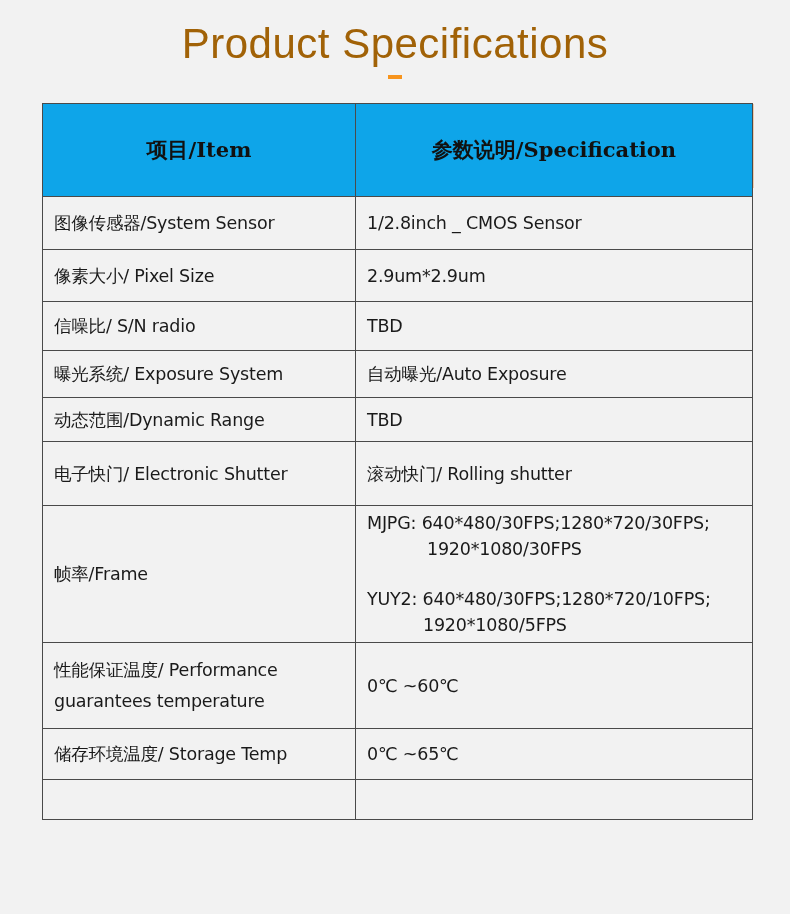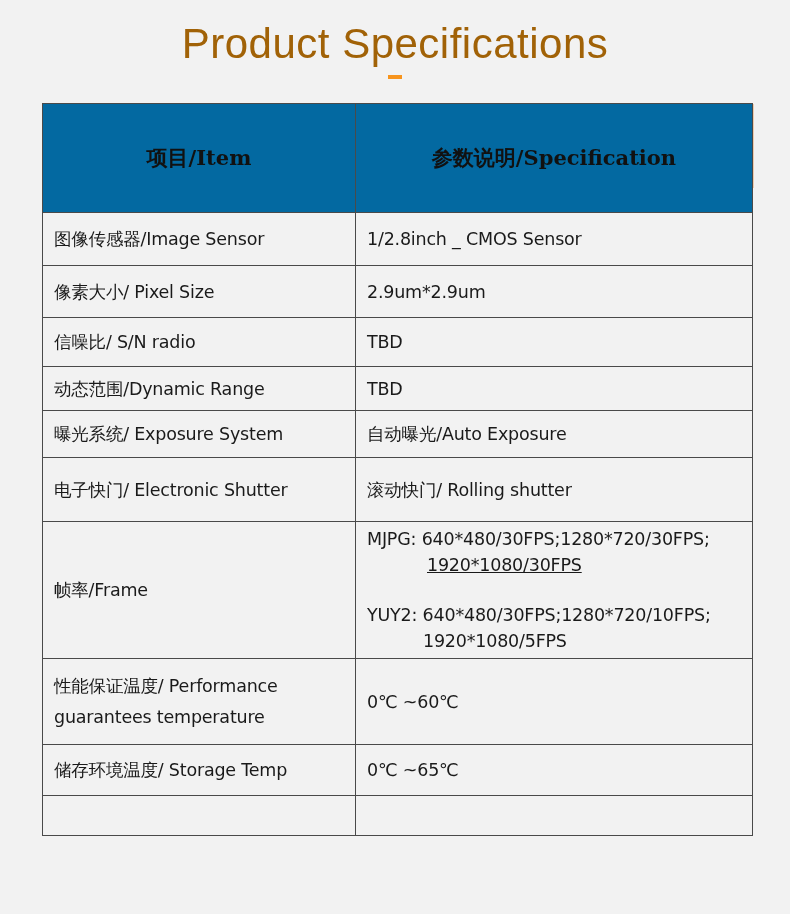--- a/index.html
+++ b/index.html
@@ -48,44 +48,44 @@
     .spec-table th,
     .spec-table td {
       border: 1.5px solid #4a4a4a;
       padding: 0 0 0 11px;
       vertical-align: middle;
       text-align: left;
     }
     .spec-table col.c1 { width: 313px; }
     .spec-table col.c2 { width: 397px; }
     .spec-table thead th {
-      background: #0369a1;
+      background: #0ea5e9;
       height: 84px;
       text-align: center;
-      padding: 12px;
+      padding: 4px;
       font-family: "DejaVu Serif", "Liberation Serif", serif;
       font-weight: bold;
       font-size: 21px;
       color: #111111;
     }
     .spec-table tbody td {
       font-size: 17.5px;
       color: #1a1a1a;
       line-height: 26px;
       letter-spacing: -0.2px;
     }
     .frame-line {
       display: block;
       line-height: 26px;
     }
     .frame-line .fmt {
       display: inline-block;
     }
     .frame-group { margin: 4px 0; }
-    .frame-group.g1 .cont { padding-left: 60px; text-decoration: underline; }
+    .frame-group.g1 .cont { padding-left: 60px; }
     .frame-group.g2 .cont { padding-left: 56px; }
     .frame-group + .frame-group { margin-top: 24px; }
     .header-ext {
       position: absolute;
       left: 751px;
       top: 104px;
       width: 3px;
       height: 84px;
       background: #efcbac;
     }
@@ -104,38 +104,38 @@
       <col class="c2">
     </colgroup>
   <thead>
     <tr>
       <th>项目/Item</th>
       <th>参数说明/Specification</th>
     </tr>
   </thead>
   <tbody>
     <tr style="height:53px">
-      <td>图像传感器/Image Sensor</td>
+      <td>图像传感器/System Sensor</td>
       <td>1/2.8inch _ CMOS Sensor</td>
     </tr>
     <tr style="height:52px">
       <td>像素大小/ Pixel Size</td>
       <td>2.9um*2.9um</td>
     </tr>
     <tr style="height:49px">
       <td>信噪比/ S/N radio</td>
       <td>TBD</td>
     </tr>
+    <tr style="height:47px">
+      <td>曝光系统/ Exposure System</td>
+      <td>自动曝光/Auto Exposure</td>
+    </tr>
     <tr style="height:44px">
       <td>动态范围/Dynamic Range</td>
       <td>TBD</td>
-    </tr>
-    <tr style="height:47px">
-      <td>曝光系统/ Exposure System</td>
-      <td>自动曝光/Auto Exposure</td>
     </tr>
     <tr style="height:64px">
       <td>电子快门/ Electronic Shutter</td>
       <td>滚动快门/ Rolling shutter</td>
     </tr>
     <tr style="height:134px">
       <td>帧率/Frame</td>
       <td>
         <div class="frame-group g1">
           <span class="frame-line">

